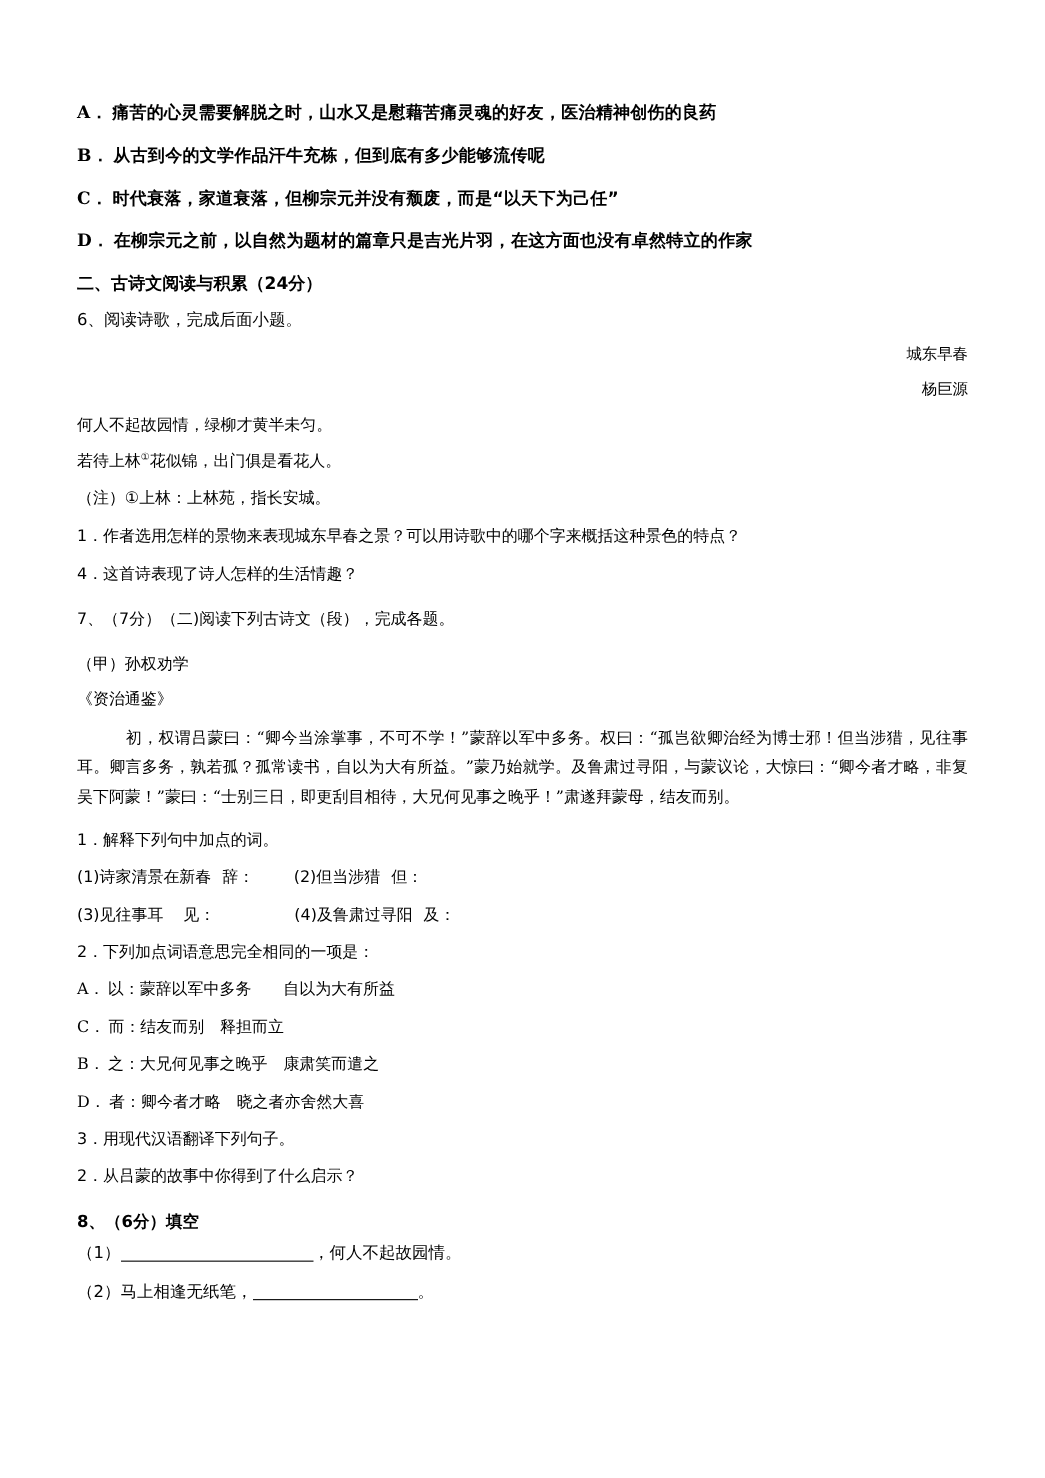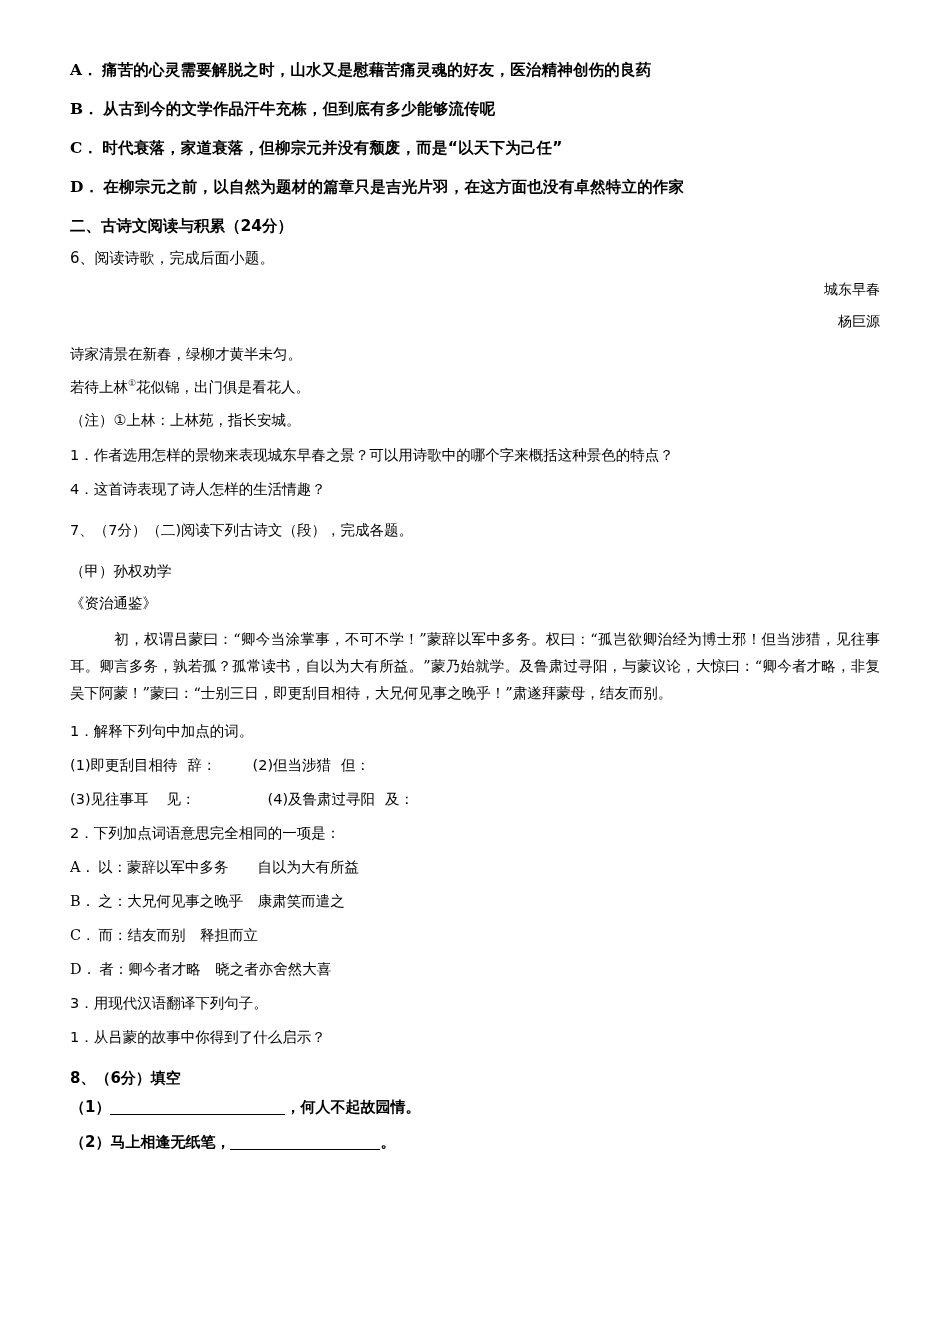--- a/index.html
+++ b/index.html
@@ -12,21 +12,21 @@
     height: 1344px;
     font-family: "DejaVu Sans", "Liberation Sans", sans-serif;
     color: #000000;
     position: relative;
     overflow: hidden;
   }
   .page {
     box-sizing: border-box;
     width: 950px;
     height: 1116px;
-    padding: 60px 70px 40px 70px;
+    padding: 92px 70px 40px 70px;
   }
   
   .opt {
     font-family: "DejaVu Sans", "Liberation Sans", sans-serif;
     font-weight: bold;
     font-size: 15.5px;
     letter-spacing: 0.2px;
     margin: 0 0 18px 0;
     white-space: nowrap;
   }
@@ -91,21 +91,21 @@
   }
   .choice {
     font-size: 14.5px;
     margin: 0 0 15px 0;
   }
   .choice .lbl {
     font-family: "DejaVu Serif", "Liberation Serif", serif;
     margin-right: 3px;
   }
   .fill {
-    font-weight: bold;
+    font-weight: normal;
     font-size: 15px;
     margin: 0 0 16px 0;
   }
   .blank-long {
     display: inline-block;
     border-bottom: 1px solid #000;
     width: 175px;
     vertical-align: -3px;
   }
   .blank-mid {
@@ -136,64 +136,64 @@
   <div class="opt">
     <span class="lbl">D．</span><span>在柳宗元之前，以自然为题材的篇章只是吉光片羽，在这方面也没有卓然特立的作家</span>
   </div>
 
   <div class="section-title">二、古诗文阅读与积累（24分）</div>
 
   <div class="q">6、阅读诗歌，完成后面小题。</div>
 
   <div class="poem-small">城东早春</div>
   <div class="poem-small">杨巨源</div>
-  <div class="poem">诗家清景在新春，绿柳才黄半未匀。</div>
+  <div class="poem">何人不起故园情，绿柳才黄半未匀。</div>
   <div class="poem">
     <span>若待上林</span><sup>①</sup><span>花似锦，出门俱是看花人。</span>
   </div>
 
   <div class="note">（注）①上林：上林苑，指长安城。</div>
 
   <div class="sub-q">1．作者选用怎样的景物来表现城东早春之景？可以用诗歌中的哪个字来概括这种景色的特点？</div>
   <div class="sub-q-wide">4．这首诗表现了诗人怎样的生活情趣？</div>
 
   <div class="sub-q-wide">7、（7分）（二)阅读下列古诗文（段），完成各题。</div>
 
   <div class="classic">（甲）孙权劝学</div>
   <div class="classic">《资治通鉴》</div>
 
   <div class="passage"><span class="indent"></span><span>初，权谓吕蒙曰：“卿今当涂掌事，不可不学！”蒙辞以军中多务。权曰：“孤岂欲卿治经为博士邪！但当涉猎，见往事耳。卿言多务，孰若孤？孤常读书，自以为大有所益。”蒙乃始就学。及鲁肃过寻阳，与蒙议论，大惊曰：“卿今者才略，非复吴下阿蒙！”蒙曰：“士别三日，即更刮目相待，大兄何见事之晚乎！”肃遂拜蒙母，结友而别。</span></div>
 
   <div class="sub-q">1．解释下列句中加点的词。</div>
 
   <div class="sub-q">
-    <span>(1)</span><span>即更刮目相待</span><span class="sp-s"></span><span>辞：</span><span class="sp-m"></span><span>(2)</span><span>但当涉猎</span><span class="sp-s"></span><span>但：</span>
+    <span>(1)</span><span>诗家清景在新春</span><span class="sp-s"></span><span>辞：</span><span class="sp-m"></span><span>(2)</span><span>但当涉猎</span><span class="sp-s"></span><span>但：</span>
   </div>
 
   <div class="sub-q">
     <span>(3)</span><span>见往事耳</span><span class="sp-l"></span><span>见：</span><span class="sp-m"></span><span class="sp-m"></span><span>(4)</span><span>及鲁肃过寻阳</span><span class="sp-s"></span><span>及：</span>
   </div>
 
   <div class="sub-q">2．下列加点词语意思完全相同的一项是：</div>
 
   <div class="choice">
     <span class="lbl">A．</span><span>以：蒙辞以军中多务　　自以为大有所益</span>
   </div>
   <div class="choice">
+    <span class="lbl">C．</span><span>而：结友而别　释担而立</span>
+  </div>
+  <div class="choice">
     <span class="lbl">B．</span><span>之：大兄何见事之晚乎　康肃笑而遣之</span>
   </div>
   <div class="choice">
-    <span class="lbl">C．</span><span>而：结友而别　释担而立</span>
-  </div>
-  <div class="choice">
     <span class="lbl">D．</span><span>者：卿今者才略　晓之者亦舍然大喜</span>
   </div>
 
   <div class="sub-q">3．用现代汉语翻译下列句子。</div>
-  <div class="sub-q-wide">1．从吕蒙的故事中你得到了什么启示？</div>
+  <div class="sub-q-wide">2．从吕蒙的故事中你得到了什么启示？</div>
 
   <div class="q-bold">8、（6分）填空</div>
 
   <div class="fill">
     <span>（1）</span><span class="blank-long"></span><span>，何人不起故园情。</span>
   </div>
   <div class="fill">
     <span>（2）马上相逢无纸笔，</span><span class="blank-mid"></span><span>。</span>
   </div>
 

